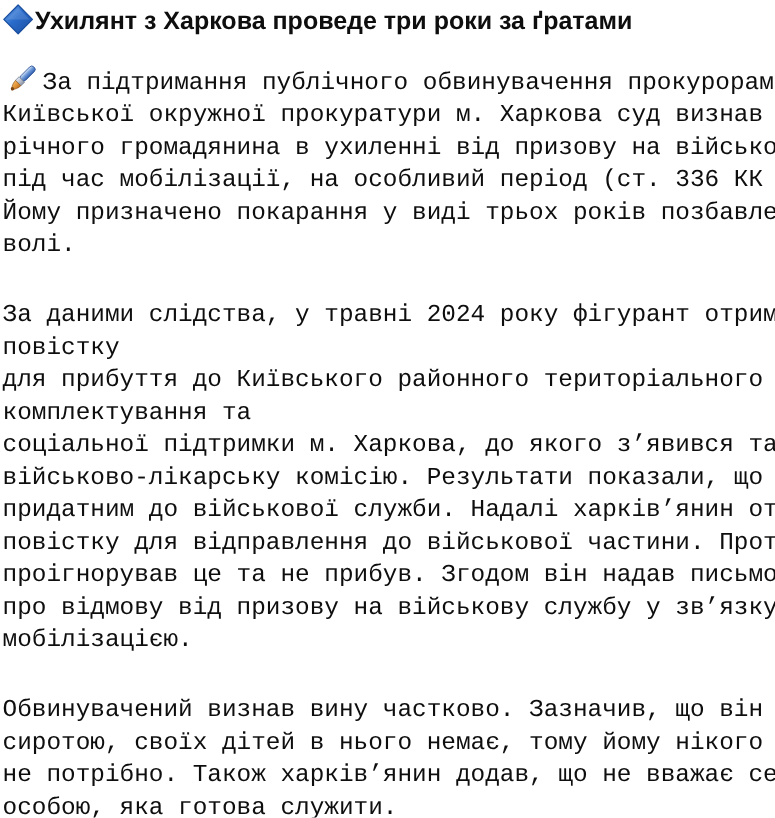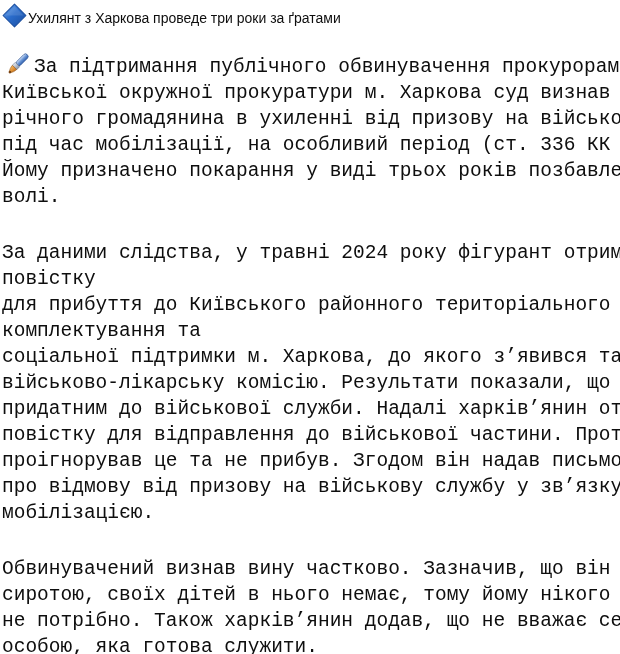--- a/index.html
+++ b/index.html
@@ -11,22 +11,22 @@
     width: 620px;
     height: 654px;
     overflow: hidden;
     font-family: "Liberation Sans", "DejaVu Sans", sans-serif;
     color: #0e0e0e;
   }
   .post {
     padding: 3px 0 0 2px;
   }
   .title {
-    font-size: 14px;
-    font-weight: 400;
+    font-size: 20px;
+    font-weight: 700;
     line-height: 26px;
     margin: 0 0 19px 0;
     white-space: pre;
   }
   .title .emoji {
     margin-right: 1px;
   }
   .para {
     font-size: 19.5px;
     font-weight: 400;

